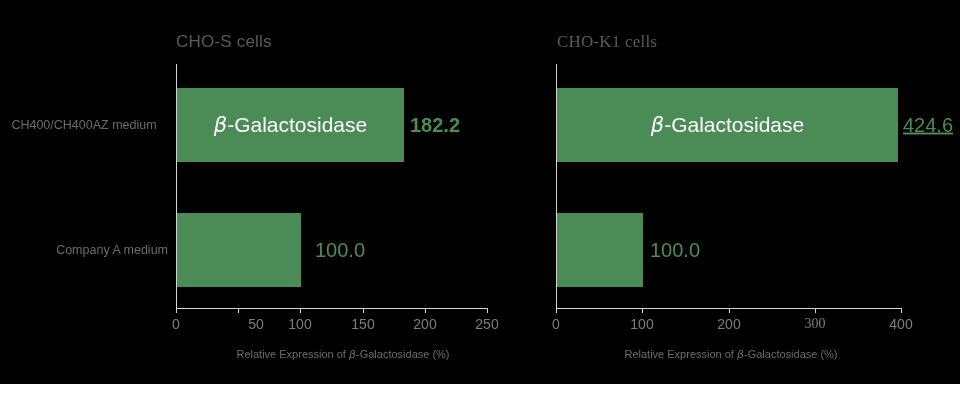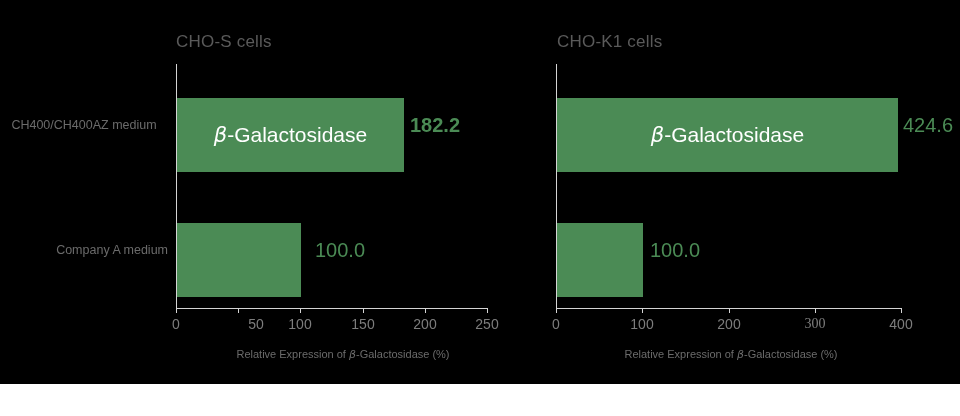--- a/index.html
+++ b/index.html
@@ -50,21 +50,20 @@
     position: absolute;
     font-size: 14px;
     color: #7d7d7d;
     transform: translateX(-50%);
     white-space: nowrap;
     top: 8px;
   }
   .bar {
     position: absolute;
     background: #4b8b55;
-    margin-top: 10px;
   }
   .bar-inner-label {
     position: absolute;
     color: #ffffff;
     font-size: 21px;
     white-space: nowrap;
     left: 50%;
     top: 50%;
     transform: translate(-50%, -50%);
   }
@@ -138,28 +137,28 @@
       <div class="tick-label" style="left:187px;">150</div>
       <div class="tick-label" style="left:249px;">200</div>
       <div class="tick-label" style="left:311px;">250</div>
     </div>
 
     <div class="axis-title" style="left:343px; top:348px;"><span>Relative Expression of </span><span class="beta">β</span><span>-Galactosidase (%)</span></div>
   </div>
 
   <div class="panel">
 
-    <div class="panel-title" style="left:557px; top:32px;">CHO-K1 cells</div>
+    <div class="panel-title" style="left:557px; top:32px;font-family:Liberation Serif, serif;">CHO-K1 cells</div>
 
     <div class="y-axis-line" style="left:556px; top:64px; height:244px;"></div>
 
     <div class="bar" style="left:557px; top:88px; width:341px; height:74px;">
       <span class="bar-inner-label"><span class="beta">β</span><span>-Galactosidase</span></span>
     </div>
-    <div class="bar-value" style="left:903px; top:125px;">424.6</div>
+    <div class="bar-value" style="left:903px; top:125px;text-decoration:underline;">424.6</div>
 
     <div class="bar" style="left:557px; top:213px; width:86px; height:74px;"></div>
     <div class="bar-value" style="left:650px; top:250px;">100.0</div>
 
     <div class="x-axis-line" style="left:556px; top:308px; width:346px;"></div>
 
     <div style="position:absolute; left:556px; top:308px;">
       <div class="tick-mark" style="left:0px;"></div>
       <div class="tick-mark" style="left:86px;"></div>
       <div class="tick-mark" style="left:173px;"></div>

